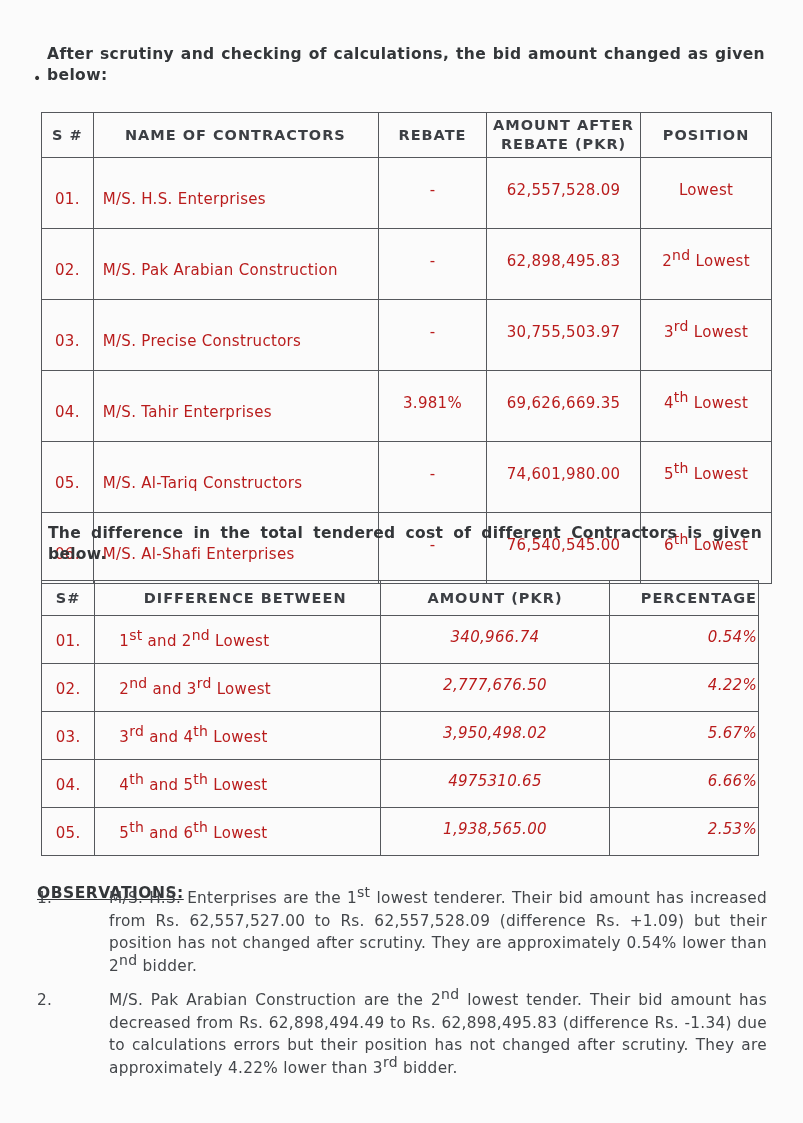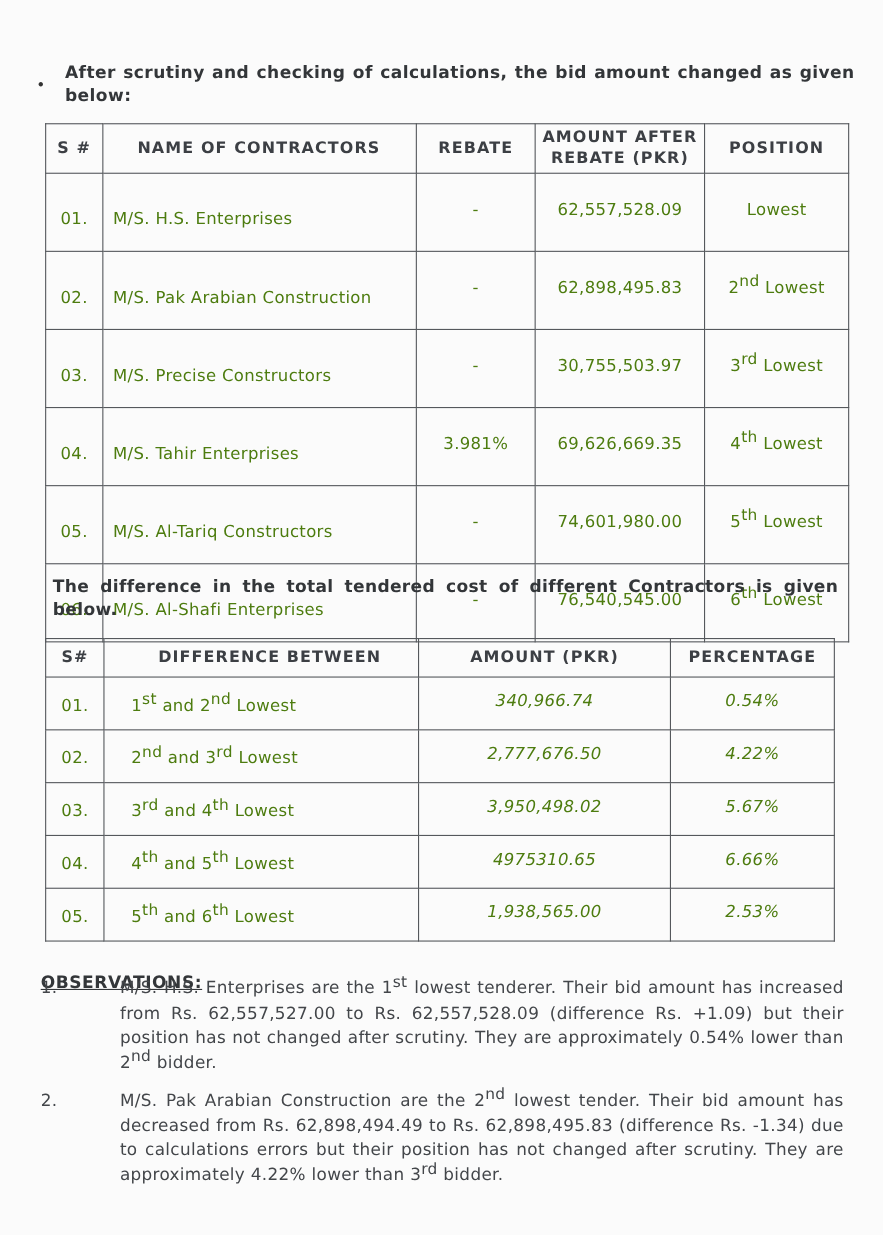--- a/index.html
+++ b/index.html
@@ -8,21 +8,21 @@
     background: #fbfbfb; color: #3a3d42;
     font-family: "DejaVu Sans", "Liberation Sans", sans-serif;
   }
   .intro {
     position: absolute; left: 47px; top: 44px; width: 718px;
     font-size: 15.5px; font-weight: bold; line-height: 21px; color: #333639;
     letter-spacing: 0.4px; text-align: justify;
   }
   .dot { position: absolute; left: 33px; top: 70px; font-size: 14px; color: #333; }
   table { border-collapse: collapse; position: absolute; }
-  td, th { border: 1.3px solid #55585c; color: #4d7c0f; }
+  td, th { border: 1.3px solid #55585c; color: #b91c1c; }
   th { font-weight: bold; font-size: 14.5px; letter-spacing: 1px; color: #3c3f44; text-align: center; }
   td { font-size: 15px; letter-spacing: 0.3px; }
   #t1 { left: 41px; top: 112px; width: 731px; }
   #t1 th { height: 42px; line-height: 19px; }
   #t1 td { height: 57px; }
   .c-sn { width: 50px; text-align: center; }
   .c-name { width: 282px; padding-left: 9px; text-align: left; }
   .c-reb { width: 107px; text-align: center; }
   .c-amt { width: 153px; text-align: center; }
   .c-pos { width: 130px; text-align: center; }
@@ -32,42 +32,42 @@
     position: absolute; left: 48px; top: 523px; width: 714px;
     font-size: 15.5px; font-weight: bold; line-height: 21px; color: #333639;
     letter-spacing: 0.3px; text-align: justify;
   }
   #t2 { left: 41px; top: 580px; width: 718px; }
   #t2 th { height: 32px; }
   #t2 td { height: 40px; }
   .d-sn { width: 52px; text-align: center; }
   .d-diff { width: 270px; padding-left: 24px; text-align: left; }
   .d-amt { width: 234px; text-align: center; }
-  .d-pct { width: 148px; text-align: center; }
+  .d-pct { width: 148px; text-align: right; }
   #t2 td.d-amt, #t2 td.d-pct { padding-bottom: 6px; font-style: italic; }
   #t2 td.d-sn, #t2 td.d-diff { padding-top: 4px; }
   sup { font-size: 14px; line-height: 0; }
   .obs-title {
     position: absolute; left: 37px; top: 848px; font-size: 15.5px; font-weight: bold;
     text-decoration: underline; letter-spacing: 0.5px; color: #333639; margin-top: 36px;
   }
   .obs {
     position: absolute; left: 37px; width: 730px; font-size: 15.3px; line-height: 22.5px;
     color: #43464a; letter-spacing: 0.3px;
   }
   .obs .num { position: absolute; left: 0; top: 0; }
   .obs .txt { margin-left: 72px; text-align: justify; text-align-last: left; }
   #obs1 { top: 887px; }
   #obs2 { top: 989px; }
 </style>
 </head>
 <body>
 
 <div class="dot">•</div>
-<p class="intro" style="margin:12px">After scrutiny and checking of calculations, the bid amount changed as given below:</p>
+<p class="intro" style="margin:0">After scrutiny and checking of calculations, the bid amount changed as given below:</p>
 
 <table id="t1">
   <thead>
     <tr>
       <th class="c-sn">S #</th>
       <th class="c-name" style="text-align:center;padding-left:0">NAME OF CONTRACTORS</th>
       <th class="c-reb">REBATE</th>
       <th class="c-amt"><span>AMOUNT AFTER</span><br><span>REBATE (PKR)</span></th>
       <th class="c-pos">POSITION</th>
     </tr>

